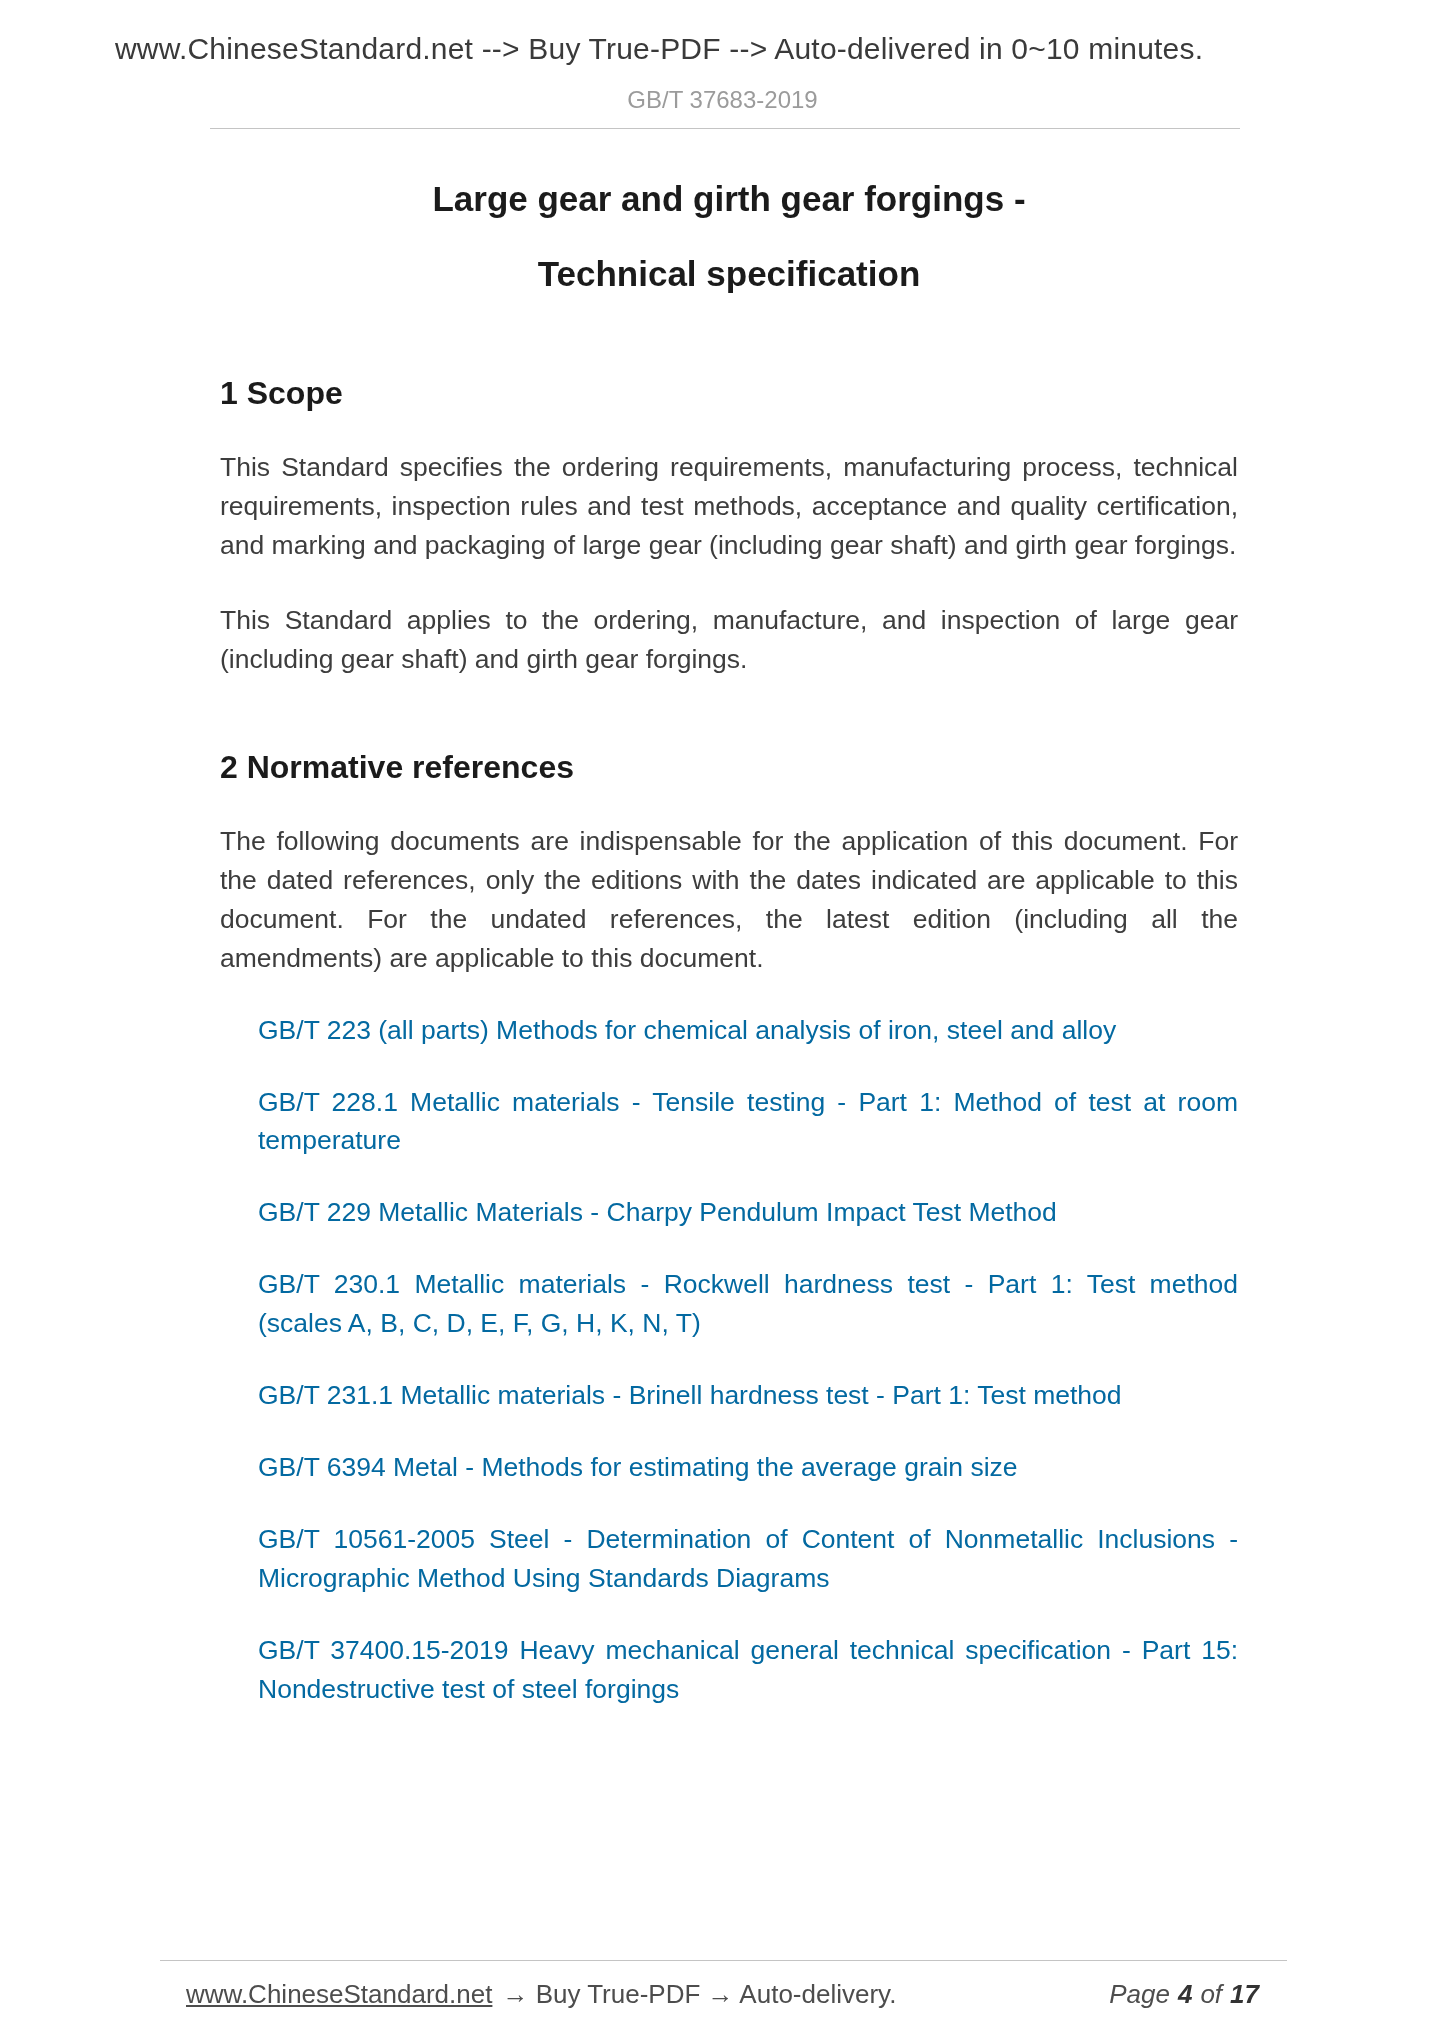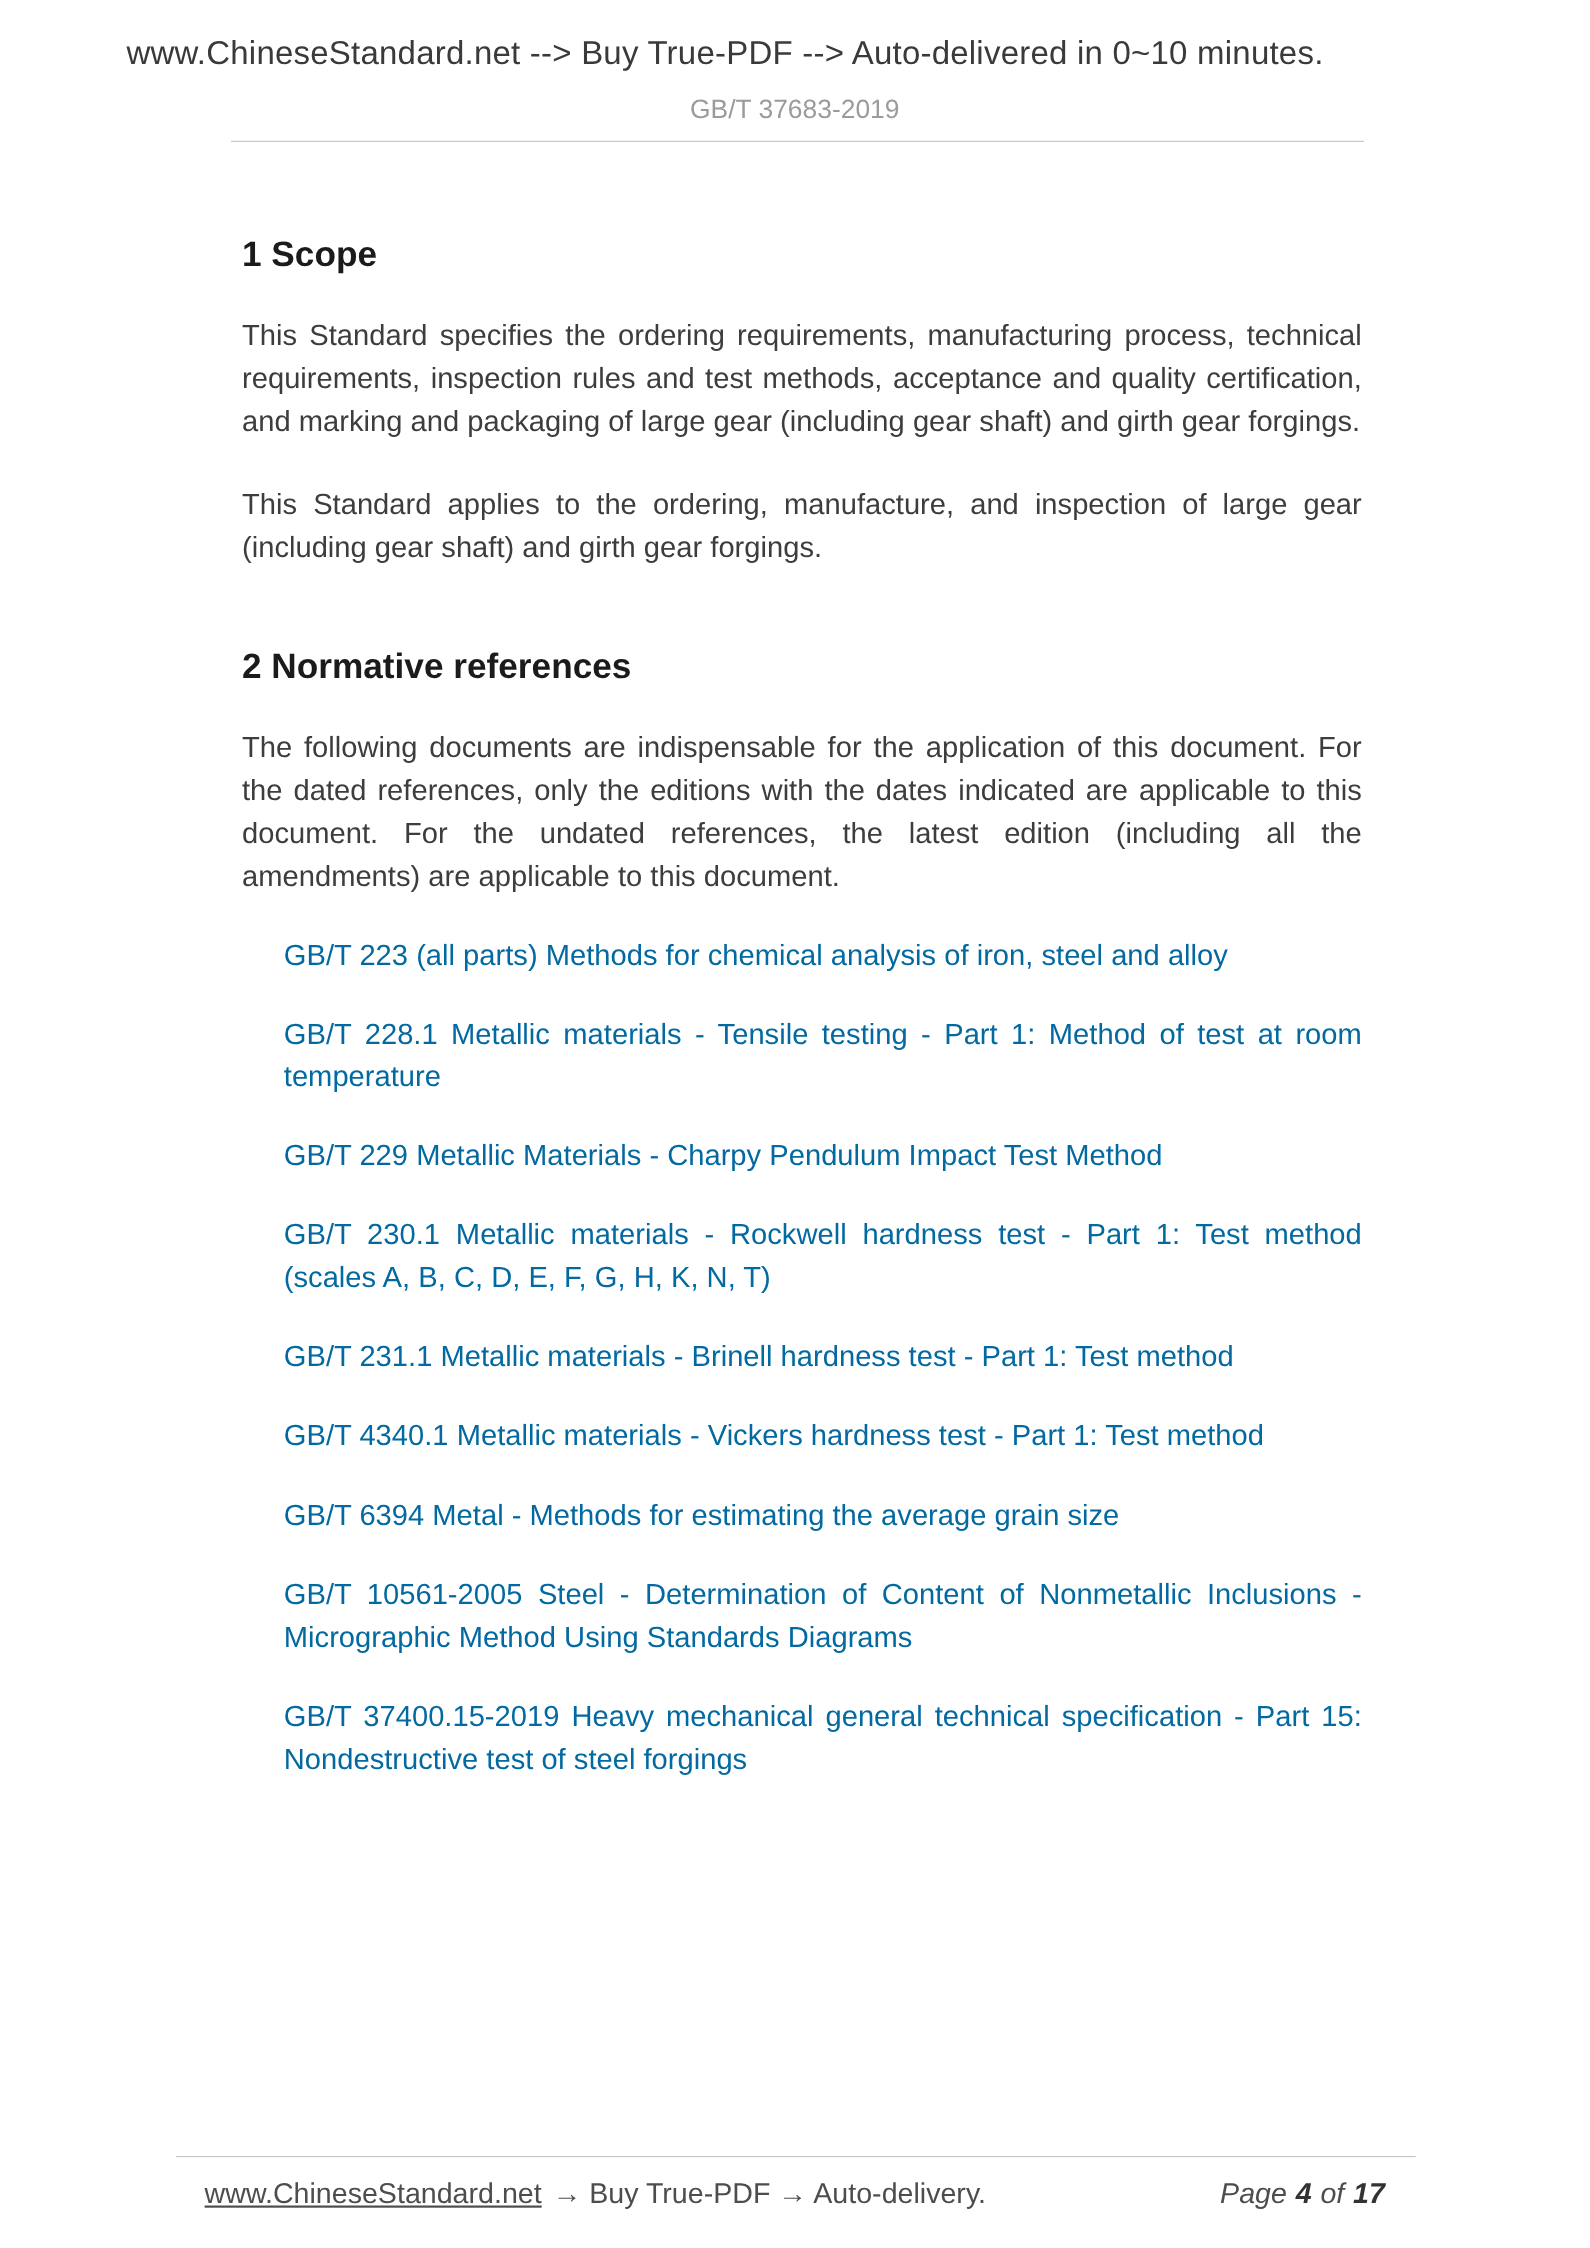--- a/index.html
+++ b/index.html
@@ -101,36 +101,39 @@
 <div class="page">
 
   <div class="banner">www.ChineseStandard.net --&gt; Buy True-PDF --&gt; Auto-delivered in 0~10 minutes.</div>
 
   <div class="doc-number">GB/T 37683-2019</div>
 
   <hr class="rule">
 
   <div class="content">
 
+    <div class="doc-title">
+      <span class="t-line">Large gear and girth gear forgings -</span>
+      <span class="t-line">Technical specification</span>
+    </div>
 
     <h2 class="section-heading first">1 Scope</h2>
 
     <p class="body-par">This Standard specifies the ordering requirements, manufacturing process, technical requirements, inspection rules and test methods, acceptance and quality certification, and marking and packaging of large gear (including gear shaft) and girth gear forgings.</p>
     <p class="body-par">This Standard applies to the ordering, manufacture, and inspection of large gear (including gear shaft) and girth gear forgings.</p>
 
     <h2 class="section-heading">2 Normative references</h2>
 
     <p class="body-par">The following documents are indispensable for the application of this document. For the dated references, only the editions with the dates indicated are applicable to this document. For the undated references, the latest edition (including all the amendments) are applicable to this document.</p>
 
     <p class="ref-par">GB/T 223 (all parts) Methods for chemical analysis of iron, steel and alloy</p>
     <p class="ref-par">GB/T 228.1 Metallic materials - Tensile testing - Part 1: Method of test at room temperature</p>
     <p class="ref-par">GB/T 229 Metallic Materials - Charpy Pendulum Impact Test Method</p>
     <p class="ref-par">GB/T 230.1 Metallic materials - Rockwell hardness test - Part 1: Test method (scales A, B, C, D, E, F, G, H, K, N, T)</p>
     <p class="ref-par">GB/T 231.1 Metallic materials - Brinell hardness test - Part 1: Test method</p>
-    <p class="ref-par">GB/T 4340.1 Metallic materials - Vickers hardness test - Part 1: Test method</p>
     <p class="ref-par">GB/T 6394 Metal - Methods for estimating the average grain size</p>
     <p class="ref-par">GB/T 10561-2005 Steel - Determination of Content of Nonmetallic Inclusions - Micrographic Method Using Standards Diagrams</p>
     <p class="ref-par">GB/T 37400.15-2019 Heavy mechanical general technical specification - Part 15: Nondestructive test of steel forgings</p>
 
   </div>
 
   <div class="footer">
     <hr class="rule-footer">
     <div class="footer-row">
       <div class="footer-left">

